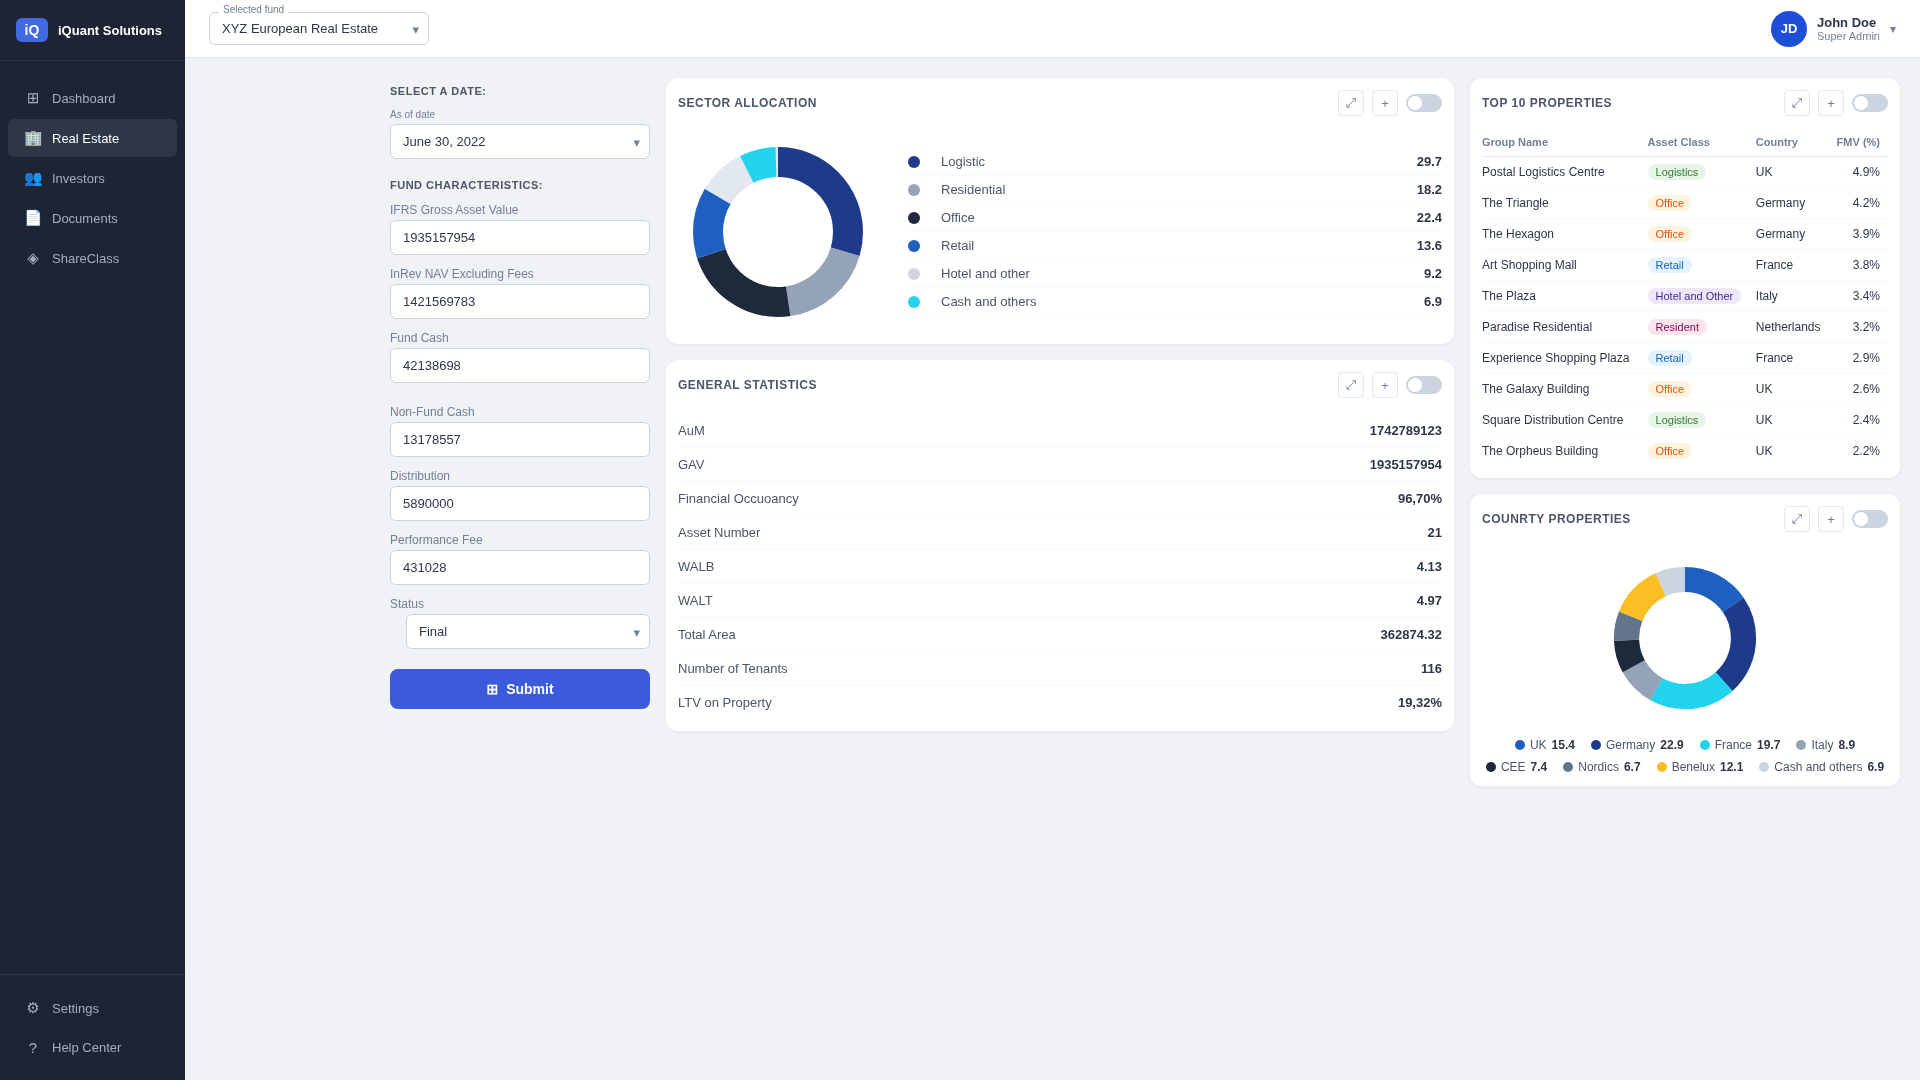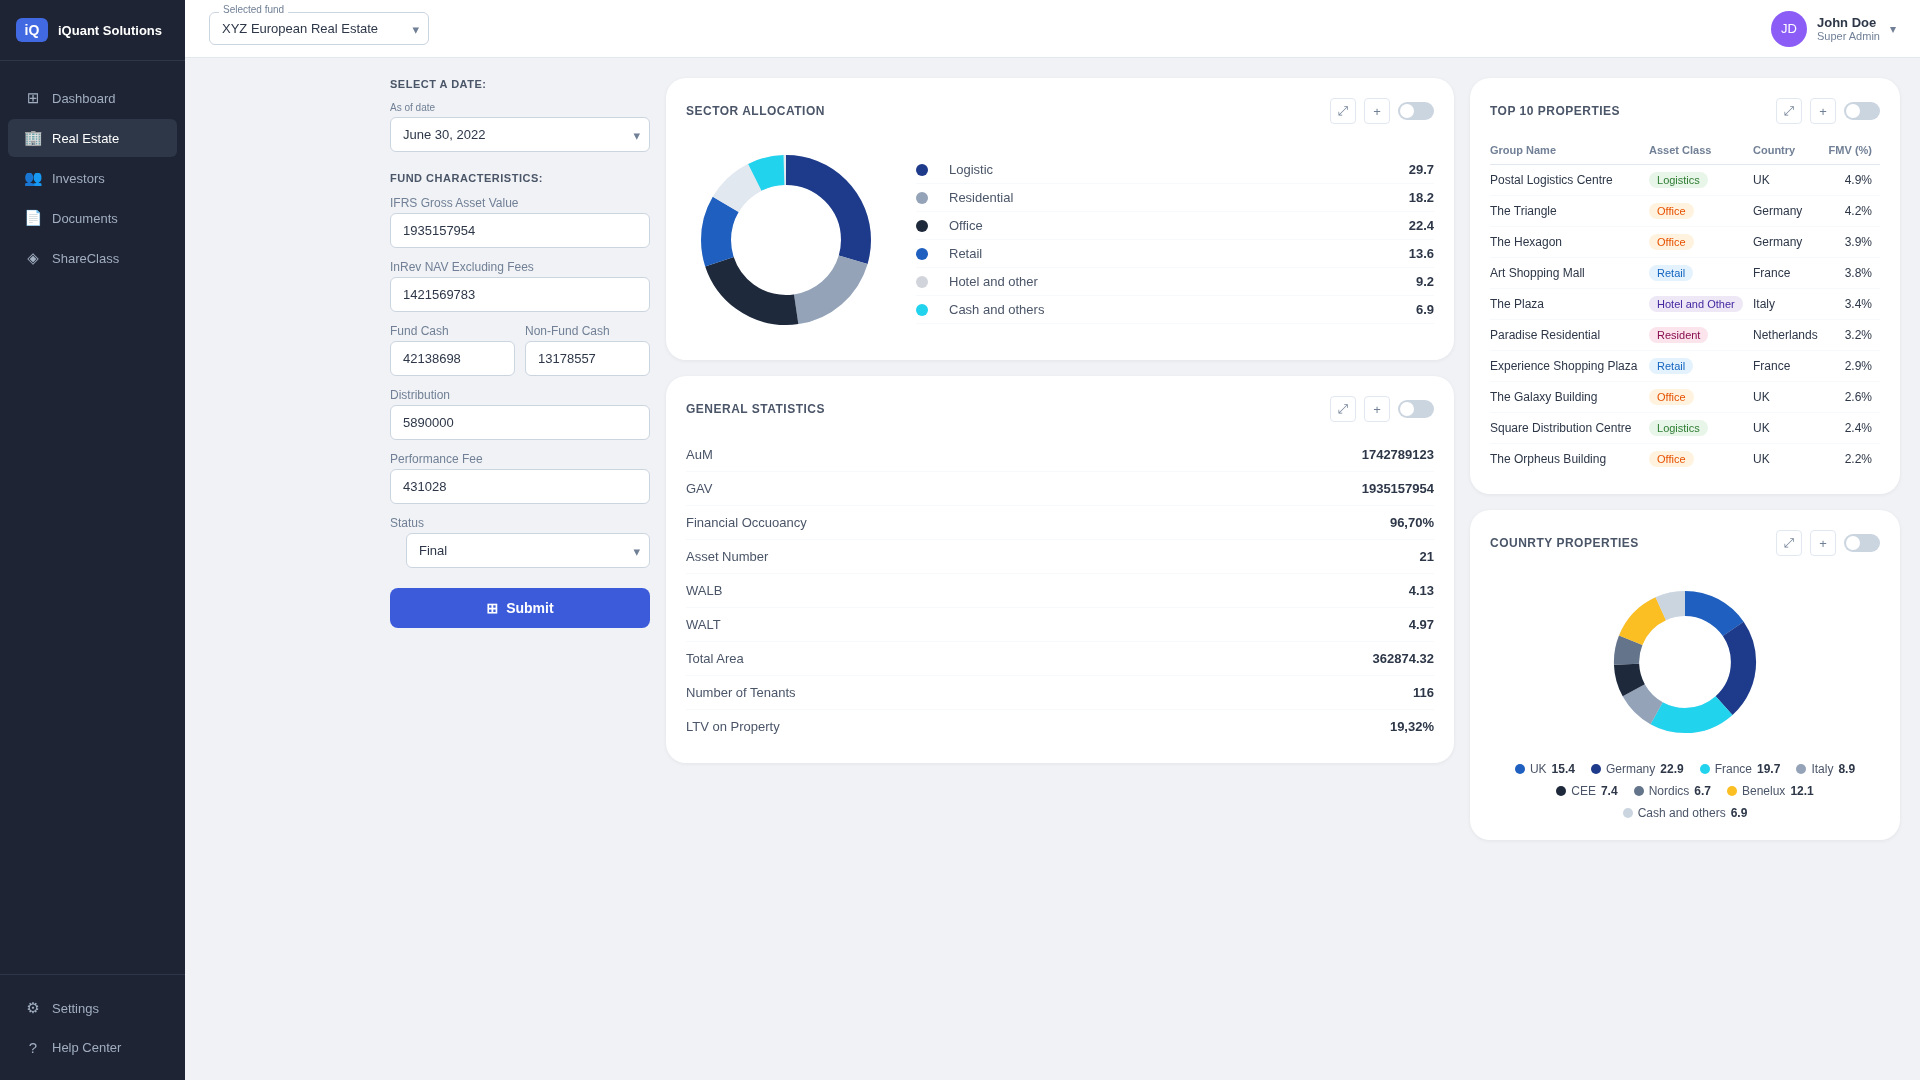--- a/index.html
+++ b/index.html
@@ -112,26 +112,26 @@
     .user-info {
       display: flex;
       align-items: center;
       gap: 10px;
       cursor: pointer;
     }
     .avatar {
       width: 36px;
       height: 36px;
       border-radius: 50%;
-      background: #8b5cf6;
+      background: #1d4ed8;
       display: flex;
       align-items: center;
       justify-content: center;
       color: white;
-      font-weight: normal;
+      font-weight: bold;
       font-size: 13px;
       overflow: hidden;
     }
     .user-name { font-weight: 600; color: #2d3748; font-size: 13px; }
     .user-role { font-size: 11px; color: #718096; }
 
     
     .main {
       margin-left: 185px;
       margin-top: 58px;
@@ -147,20 +147,21 @@
       width: 260px;
       flex-shrink: 0;
     }
 
     .section-title {
       font-size: 11px;
       font-weight: 700;
       color: #4a5568;
       letter-spacing: 0.5px;
       margin-bottom: 12px;
+      margin-top: 7px;
     }
 
     .date-section { margin-bottom: 20px; }
     .date-label {
       font-size: 10px;
       color: #718096;
       margin-bottom: 4px;
     }
     .date-select {
       position: relative;
@@ -198,20 +199,21 @@
       border: 1px solid #cbd5e0;
       border-radius: 6px;
       padding: 9px 12px;
       font-size: 13px;
       color: #2d3748;
       background: white;
     }
     .input-row {
       display: flex;
       gap: 10px;
+      flex-direction: column;
     }
     .input-row .input-group { flex: 1; }
 
     .status-select {
       position: relative;
       padding-left: 16px;
     }
     .status-select select {
       width: 100%;
       border: 1px solid #cbd5e0;
@@ -259,22 +261,22 @@
     .right-panel {
       width: 430px;
       flex-shrink: 0;
       display: flex;
       flex-direction: column;
       gap: 16px;
     }
 
     .card {
       background: white;
-      border-radius: 20px;
-      padding: 20px;
+      border-radius: 12px;
+      padding: 12px;
       box-shadow: 0 1px 4px rgba(0,0,0,0.06);
     }
 
     .card-header {
       display: flex;
       align-items: center;
       justify-content: space-between;
       margin-bottom: 16px;
     }
     .card-title {

